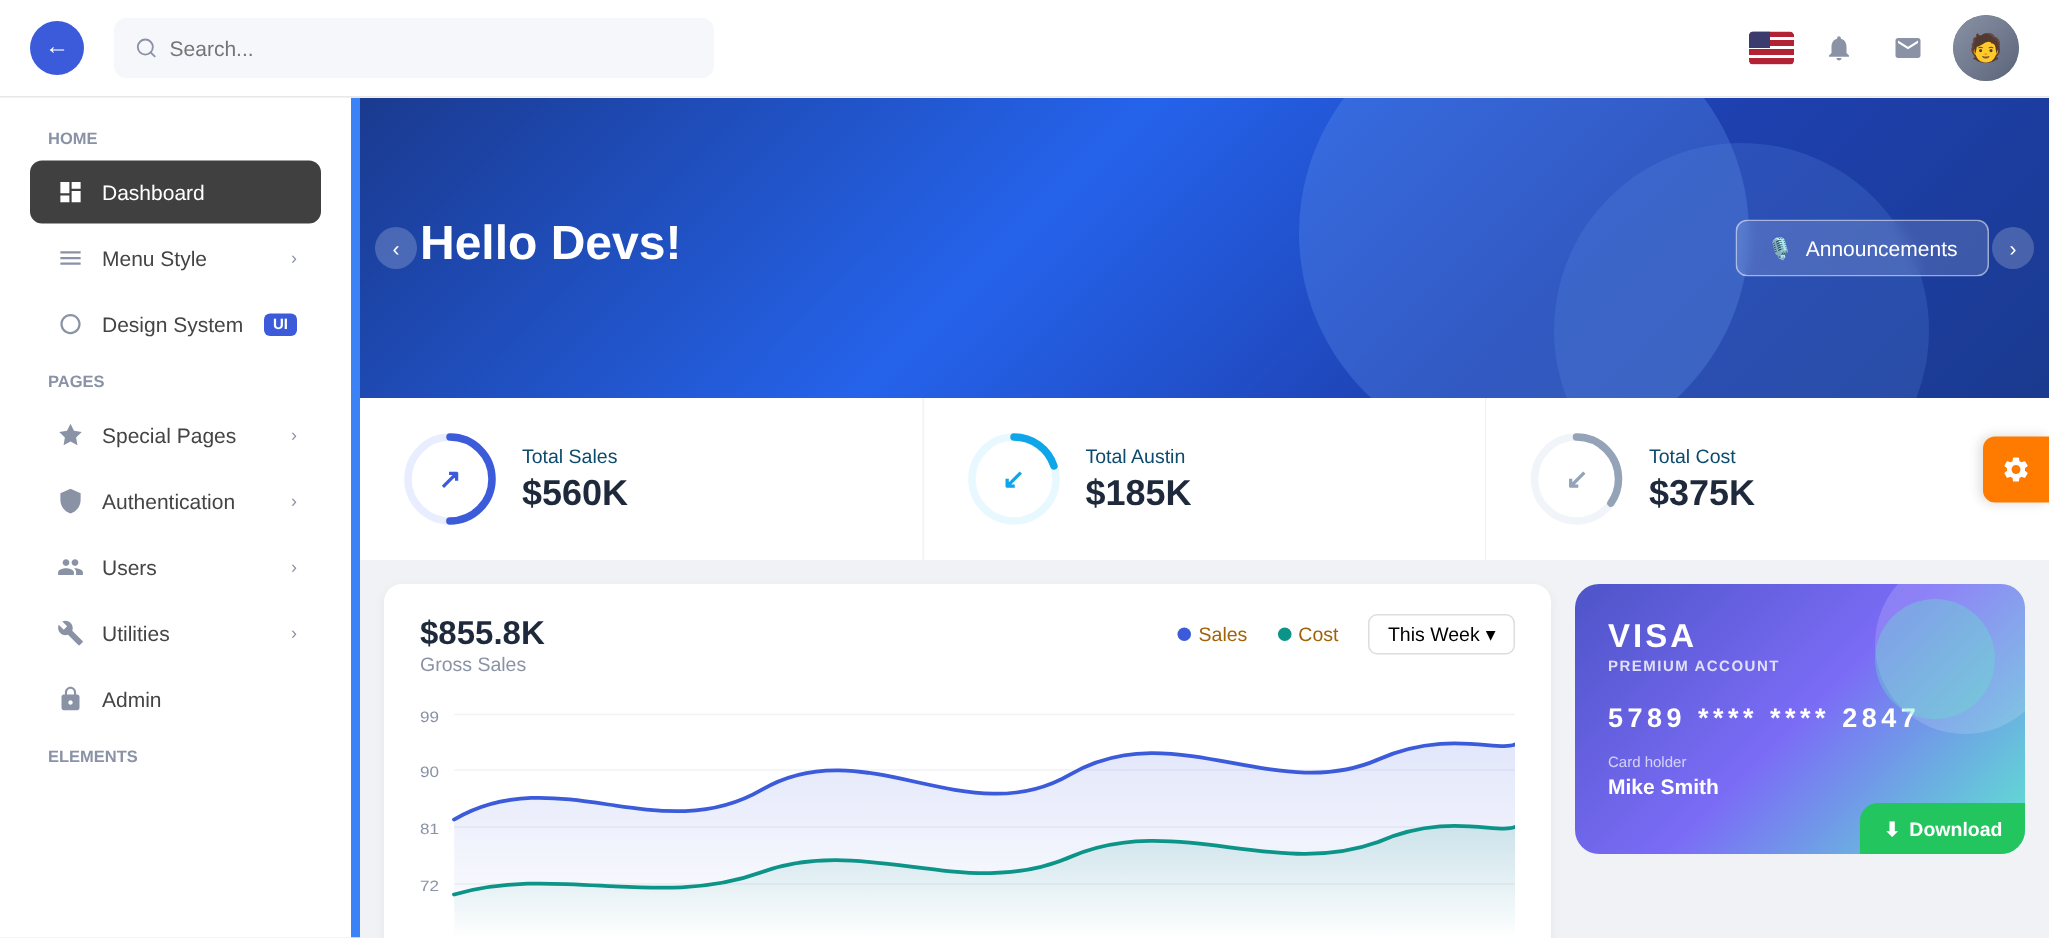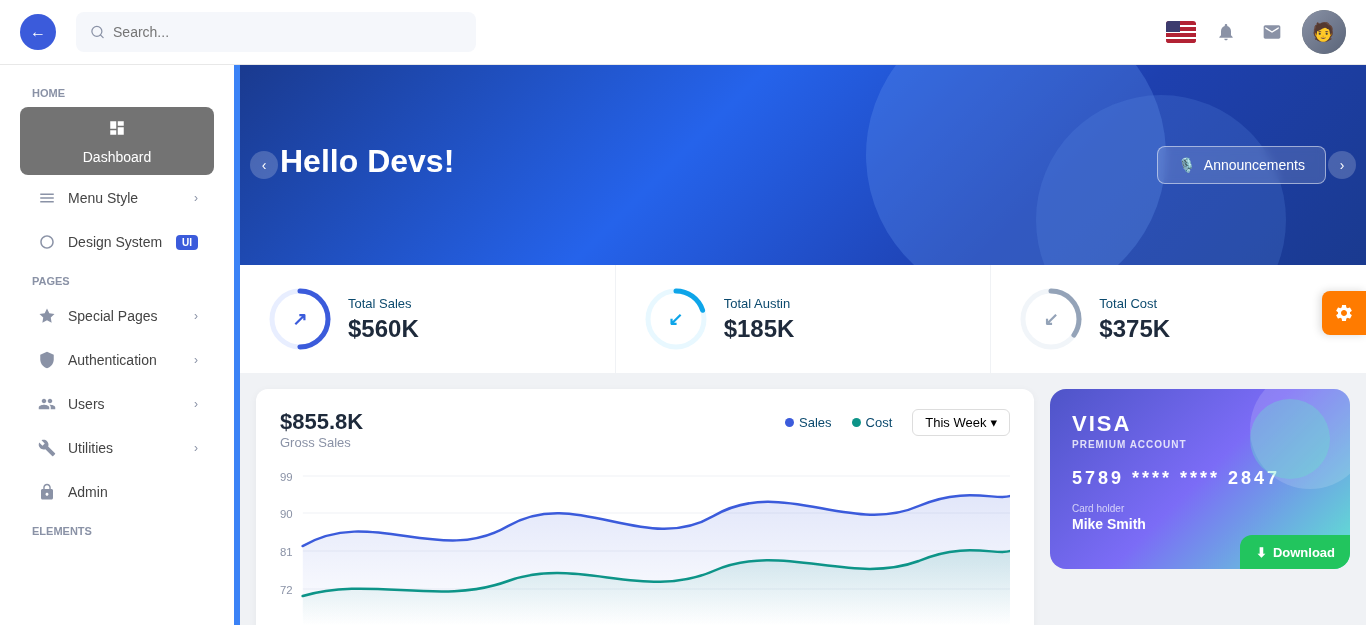--- a/index.html
+++ b/index.html
@@ -53,21 +53,21 @@
     .sidebar-section-label {
       font-size: 11px; font-weight: 600; color: #8a92a6; text-transform: uppercase;
       padding: 10px 20px 6px;
     }
     .sidebar-item {
       display: flex; align-items: center; padding: 10px 16px;
       cursor: pointer; border-radius: 8px; margin: 2px 8px;
       gap: 10px; color: #444; font-size: 14px; font-weight: 500;
       transition: background 0.15s;
     }
-    .sidebar-item.active { background: #737373; color: #fff; flex-direction: column; }
+    .sidebar-item.active { background: #404040; color: #fff; }
     .sidebar-item.active .sidebar-icon svg { fill: #fff; }
     .sidebar-icon { width: 22px; height: 22px; display: flex; align-items: center; justify-content: center; flex-shrink: 0; }
     .sidebar-icon svg { width: 18px; height: 18px; fill: #8a92a6; }
     .sidebar-item.active .sidebar-icon svg { fill: #fff; }
     .sidebar-arrow { margin-left: auto; font-size: 12px; color: #8a92a6; }
     .badge-ui {
       background: #3b5bdb; color: #fff; font-size: 10px; font-weight: 700;
       padding: 2px 6px; border-radius: 4px; margin-left: auto;
     }
 
@@ -135,21 +135,21 @@
     
     .chart-area {
       flex: 1; background: #fff; margin: 16px; border-radius: 12px;
       padding: 20px 24px; box-shadow: 0 2px 8px rgba(0,0,0,0.05);
     }
     .chart-header { display: flex; align-items: flex-start; justify-content: space-between; margin-bottom: 16px; }
     .chart-gross { font-size: 22px; font-weight: 700; color: #1e2a3b; }
     .chart-label { font-size: 13px; color: #8a92a6; }
     .chart-legend { display: flex; gap: 20px; align-items: center; }
     .legend-dot { width: 9px; height: 9px; border-radius: 50%; display: inline-block; margin-right: 5px; }
-    .legend-item { font-size: 13px; color: #0c4a6e; display: flex; align-items: center; }
+    .legend-item { font-size: 13px; color: #a16207; display: flex; align-items: center; }
     .this-week-btn {
       background: #fff; border: 1px solid #ddd; border-radius: 6px;
       padding: 5px 12px; font-size: 13px; cursor: pointer; display: flex; align-items: center; gap: 4px;
     }
     .chart-svg-wrap { width: 100%; height: 160px; position: relative; }
 
     
     .card-section {
       width: 300px; flex-shrink: 0; margin: 16px 16px 16px 0;
     }

